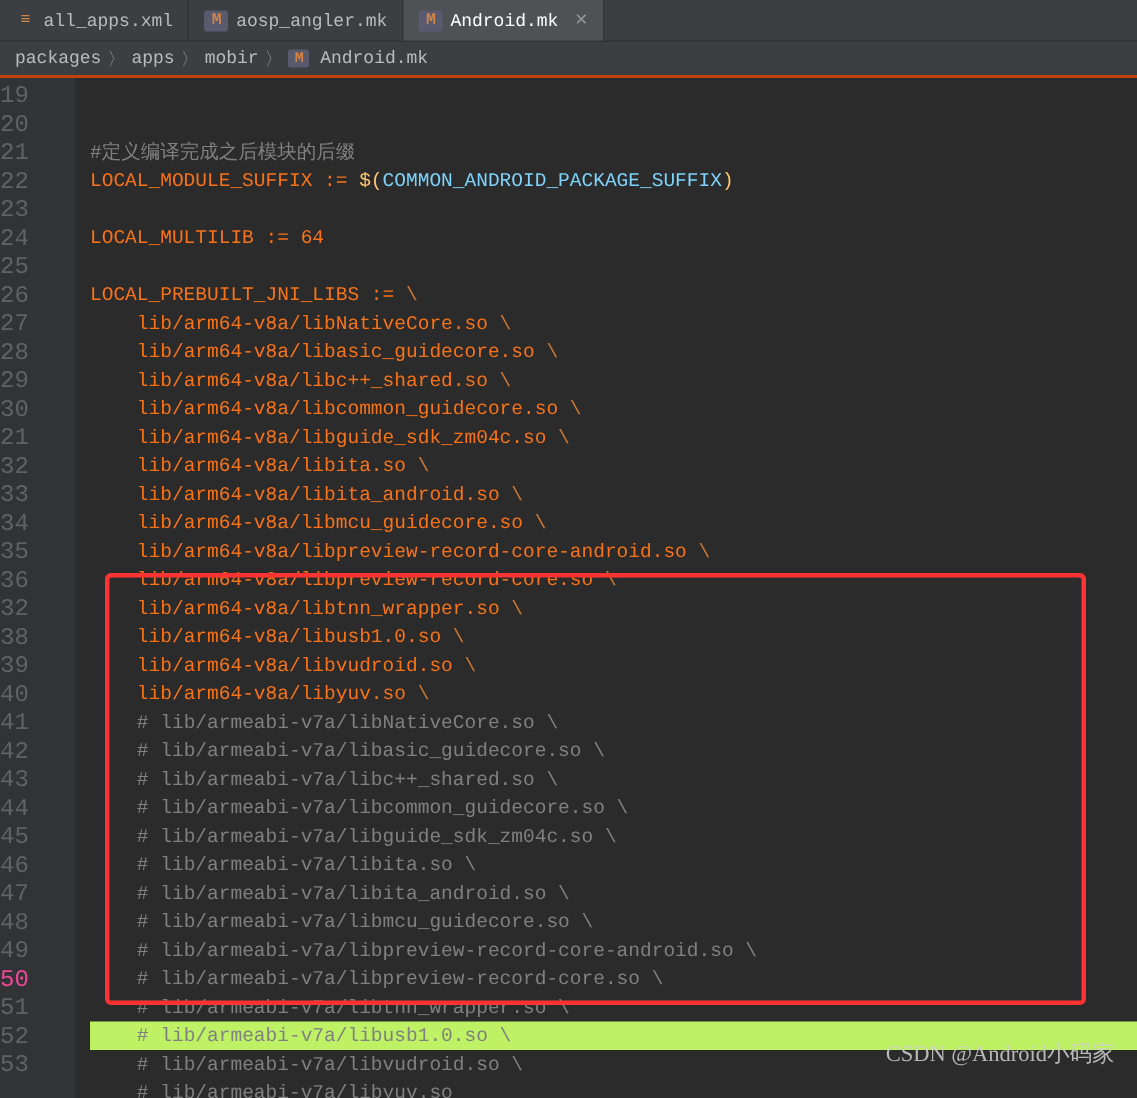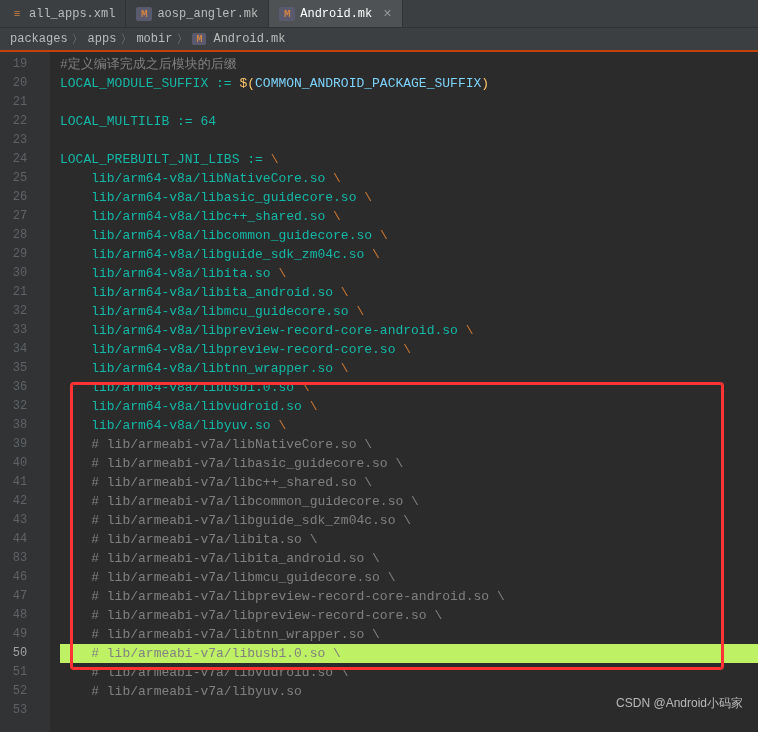--- a/index.html
+++ b/index.html
@@ -91,68 +91,69 @@
     }
     .editor {
       display: flex;
       height: calc(100% - 52px);
       background: #2b2b2b;
       position: relative;
     }
     .gutter {
       width: 50px;
       background: #313335;
-      text-align: center;
+      text-align: left;
       padding-right: 10px;
       color: #606366;
-      font-size: 12px;
+      font-size: 16px;
       line-height: 19px;
       padding-top: 3px;
       user-select: none;
     }
     .gutter .current {
-      color: #a3a3a3;
+      color: #ec4899;
     }
     .code {
       flex: 1;
       padding-top: 3px;
       padding-left: 10px;
       font-size: 13px;
       line-height: 19px;
       white-space: pre;
       position: relative;
+      margin-top: 37px;
     }
     .line {
       height: 19px;
     }
     .line.current-line {
       background: #bef264;
     }
     .comment { color: #808080; }
     .var { color: #7dd3fc; }
     .func { color: #ffc66d; }
-    .normal { color: #14b8a6; }
+    .normal { color: #f97316; }
     .escape { color: #cc7832; }
     .highlight-box {
       position: absolute;
       border: 3px solid #ff3333;
       left: 70px;
       top: 382px;
       width: 654px;
       height: 288px;
       pointer-events: none;
       border-radius: 4px;
     }
     .watermark {
       position: absolute;
       bottom: 20px;
       right: 15px;
       color: #d0d0d0;
-      font-size: 12px;
-      font-family: Liberation Sans, sans-serif;
+      font-size: 15px;
+      font-family: Liberation Serif, serif;
       opacity: 0.85;
     }
   </style>
 </head>
 <body>
 
 <div class="tabs" id="tabs-container">
     <div class="tab">
       <span class="tab-icon xml">≡</span>
       <span>all_apps.xml</span>
@@ -200,21 +201,21 @@
       <div>35</div>
       <div>36</div>
       <div>32</div>
       <div>38</div>
       <div>39</div>
       <div>40</div>
       <div>41</div>
       <div>42</div>
       <div>43</div>
       <div>44</div>
-      <div>83</div>
+      <div>45</div>
       <div>46</div>
       <div>47</div>
       <div>48</div>
       <div>49</div>
       <div class="current">50</div>
       <div>51</div>
       <div>52</div>
       <div>53</div>
     </div>
   <div class="code" id="code-container"><div class="line"><span class="comment">#定义编译完成之后模块的后缀</span></div><div class="line"><span class="normal">LOCAL_MODULE_SUFFIX := </span><span class="func">$(</span><span class="var">COMMON_ANDROID_PACKAGE_SUFFIX</span><span class="func">)</span></div><div class="line"></div><div class="line"><span class="normal">LOCAL_MULTILIB := 64</span></div><div class="line"></div><div class="line"><span class="normal">LOCAL_PREBUILT_JNI_LIBS := </span><span class="escape">\</span></div><div class="line"><span>    </span><span class="normal">lib/arm64-v8a/libNativeCore.so </span><span class="escape">\</span></div><div class="line"><span>    </span><span class="normal">lib/arm64-v8a/libasic_guidecore.so </span><span class="escape">\</span></div><div class="line"><span>    </span><span class="normal">lib/arm64-v8a/libc++_shared.so </span><span class="escape">\</span></div><div class="line"><span>    </span><span class="normal">lib/arm64-v8a/libcommon_guidecore.so </span><span class="escape">\</span></div><div class="line"><span>    </span><span class="normal">lib/arm64-v8a/libguide_sdk_zm04c.so </span><span class="escape">\</span></div><div class="line"><span>    </span><span class="normal">lib/arm64-v8a/libita.so </span><span class="escape">\</span></div><div class="line"><span>    </span><span class="normal">lib/arm64-v8a/libita_android.so </span><span class="escape">\</span></div><div class="line"><span>    </span><span class="normal">lib/arm64-v8a/libmcu_guidecore.so </span><span class="escape">\</span></div><div class="line"><span>    </span><span class="normal">lib/arm64-v8a/libpreview-record-core-android.so </span><span class="escape">\</span></div><div class="line"><span>    </span><span class="normal">lib/arm64-v8a/libpreview-record-core.so </span><span class="escape">\</span></div><div class="line"><span>    </span><span class="normal">lib/arm64-v8a/libtnn_wrapper.so </span><span class="escape">\</span></div><div class="line"><span>    </span><span class="normal">lib/arm64-v8a/libusb1.0.so </span><span class="escape">\</span></div><div class="line"><span>    </span><span class="normal">lib/arm64-v8a/libvudroid.so </span><span class="escape">\</span></div><div class="line"><span>    </span><span class="normal">lib/arm64-v8a/libyuv.so </span><span class="escape">\</span></div><div class="line"><span>    </span><span class="comment"># lib/armeabi-v7a/libNativeCore.so \</span></div><div class="line"><span>    </span><span class="comment"># lib/armeabi-v7a/libasic_guidecore.so \</span></div><div class="line"><span>    </span><span class="comment"># lib/armeabi-v7a/libc++_shared.so \</span></div><div class="line"><span>    </span><span class="comment"># lib/armeabi-v7a/libcommon_guidecore.so \</span></div><div class="line"><span>    </span><span class="comment"># lib/armeabi-v7a/libguide_sdk_zm04c.so \</span></div><div class="line"><span>    </span><span class="comment"># lib/armeabi-v7a/libita.so \</span></div><div class="line"><span>    </span><span class="comment"># lib/armeabi-v7a/libita_android.so \</span></div><div class="line"><span>    </span><span class="comment"># lib/armeabi-v7a/libmcu_guidecore.so \</span></div><div class="line"><span>    </span><span class="comment"># lib/armeabi-v7a/libpreview-record-core-android.so \</span></div><div class="line"><span>    </span><span class="comment"># lib/armeabi-v7a/libpreview-record-core.so \</span></div><div class="line"><span>    </span><span class="comment"># lib/armeabi-v7a/libtnn_wrapper.so \</span></div><div class="line current-line"><span>    </span><span class="comment"># lib/armeabi-v7a/libusb1.0.so \</span></div><div class="line"><span>    </span><span class="comment"># lib/armeabi-v7a/libvudroid.so \</span></div><div class="line"><span>    </span><span class="comment"># lib/armeabi-v7a/libyuv.so</span></div><div class="line"></div></div>

